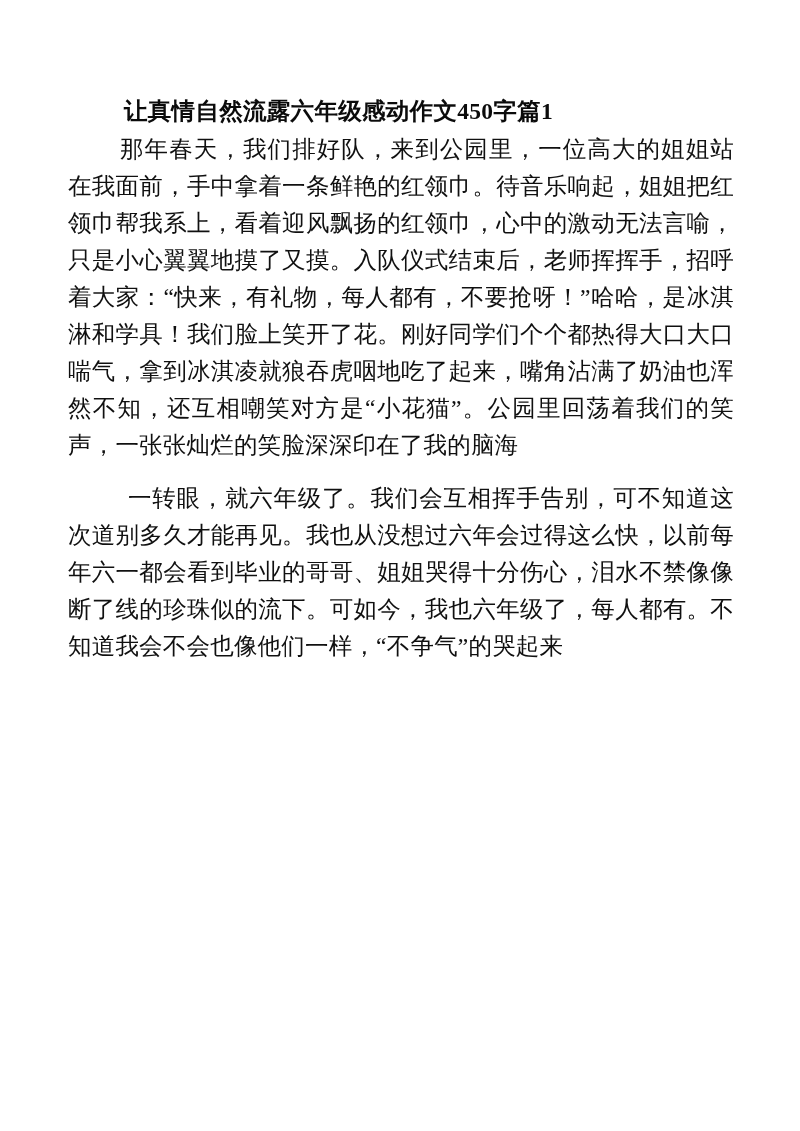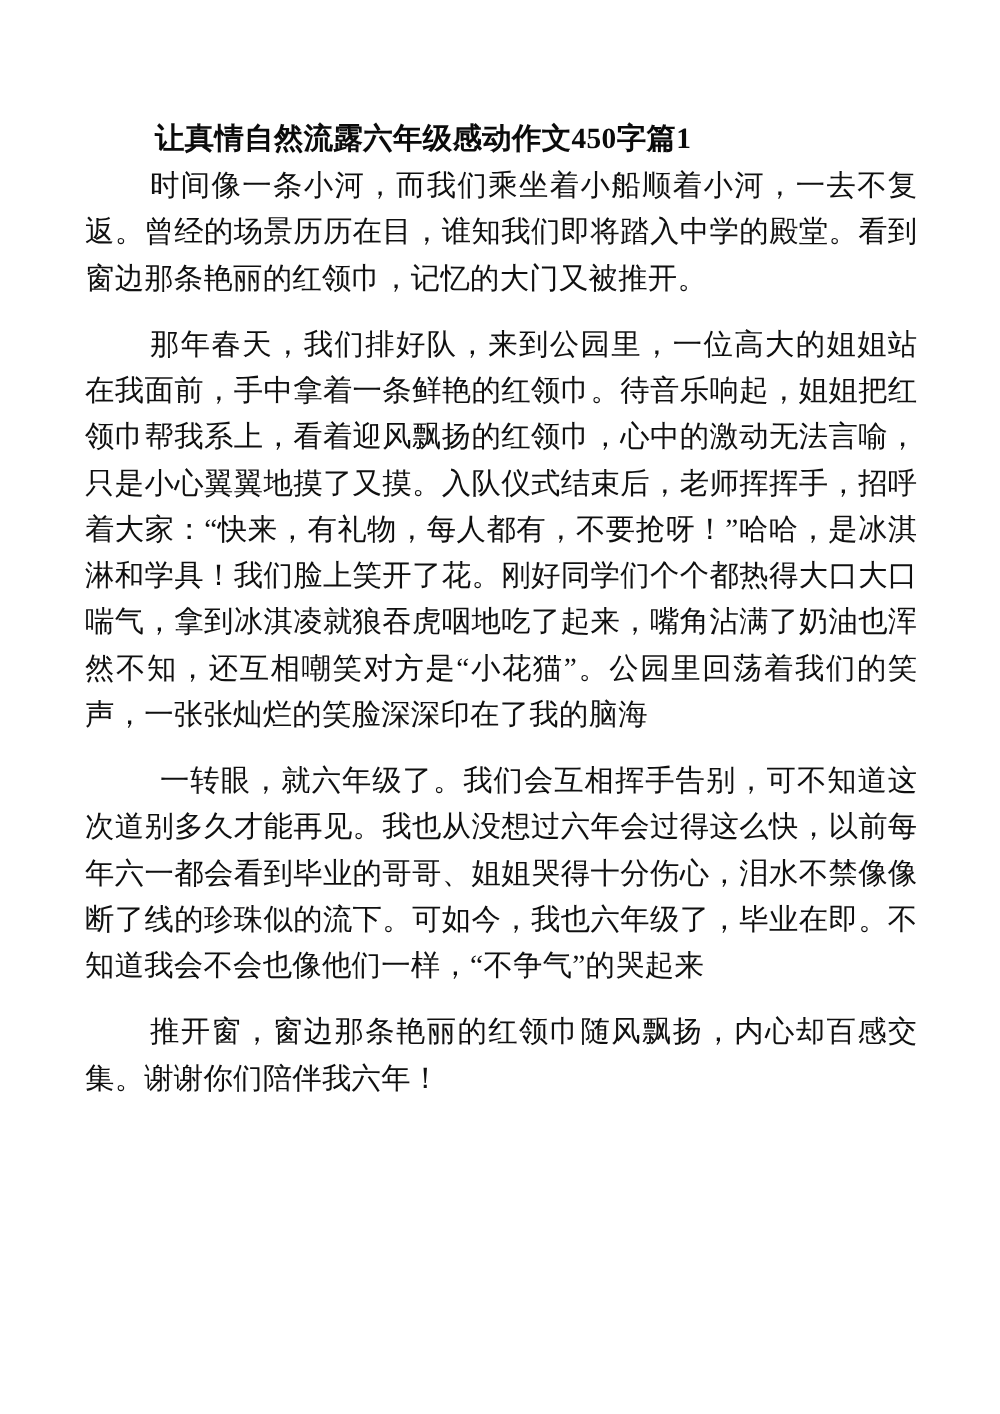--- a/index.html
+++ b/index.html
@@ -72,22 +72,20 @@
   }
 </style>
 </head>
 <body>
 
 <div class="page">
   <div class="doc-body">
 
     <h1 class="doc-title">让真情自然流露六年级感动作文450字篇1</h1>
 
-    <p class="doc-para">时间像一条小河，而我们乘坐着小船顺着小河，一去不复返。曾经的场景历历在目，谁知我们即将踏入中学的殿堂。看到窗边那条艳丽的红领巾，记忆的大门又被推开。</p>
 
     <p class="doc-para">那年春天，我们排好队，来到公园里，一位高大的姐姐站在我面前，手中拿着一条鲜艳的红领巾。待音乐响起，姐姐把红领巾帮我系上，看着迎风飘扬的红领巾，心中的激动无法言喻，只是小心翼翼地摸了又摸。入队仪式结束后，老师挥挥手，招呼着大家：“快来，有礼物，每人都有，不要抢呀！”哈哈，是冰淇淋和学具！我们脸上笑开了花。刚好同学们个个都热得大口大口喘气，拿到冰淇凌就狼吞虎咽地吃了起来，嘴角沾满了奶油也浑然不知，还互相嘲笑对方是“小花猫”。公园里回荡着我们的笑声，一张张灿烂的笑脸深深印在了我的脑海</p>
 
-    <p class="doc-para indent-wide">一转眼，就六年级了。我们会互相挥手告别，可不知道这次道别多久才能再见。我也从没想过六年会过得这么快，以前每年六一都会看到毕业的哥哥、姐姐哭得十分伤心，泪水不禁像像断了线的珍珠似的流下。可如今，我也六年级了，毕业在即。不知道我会不会也像他们一样，“不争气”的哭起来</p>
+    <p class="doc-para indent-wide">一转眼，就六年级了。我们会互相挥手告别，可不知道这次道别多久才能再见。我也从没想过六年会过得这么快，以前每年六一都会看到毕业的哥哥、姐姐哭得十分伤心，泪水不禁像像断了线的珍珠似的流下。可如今，我也六年级了，每人都有。不知道我会不会也像他们一样，“不争气”的哭起来</p>
 
-    <p class="doc-para">推开窗，窗边那条艳丽的红领巾随风飘扬，内心却百感交集。谢谢你们陪伴我六年！</p>
 
   </div>
 </div>
 
 </body></html>

